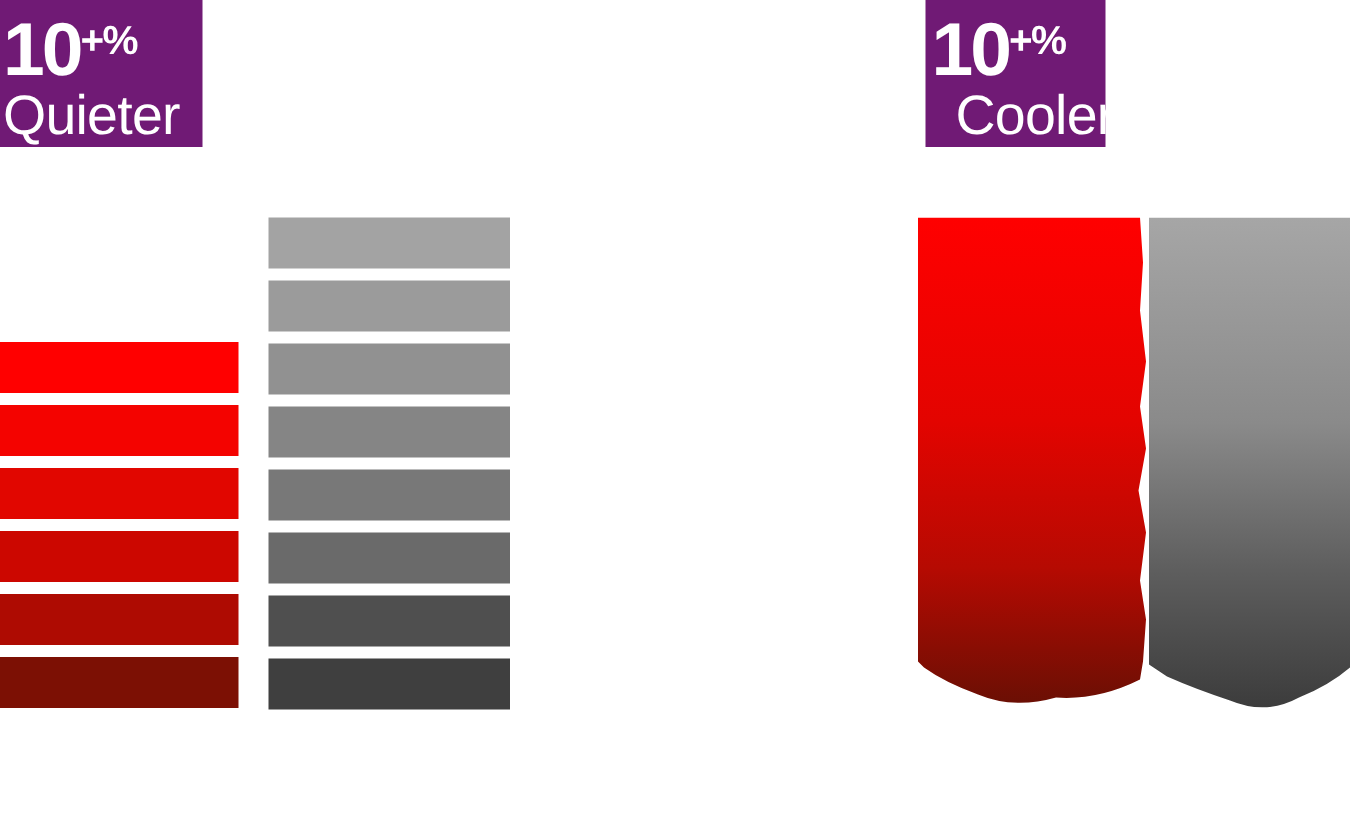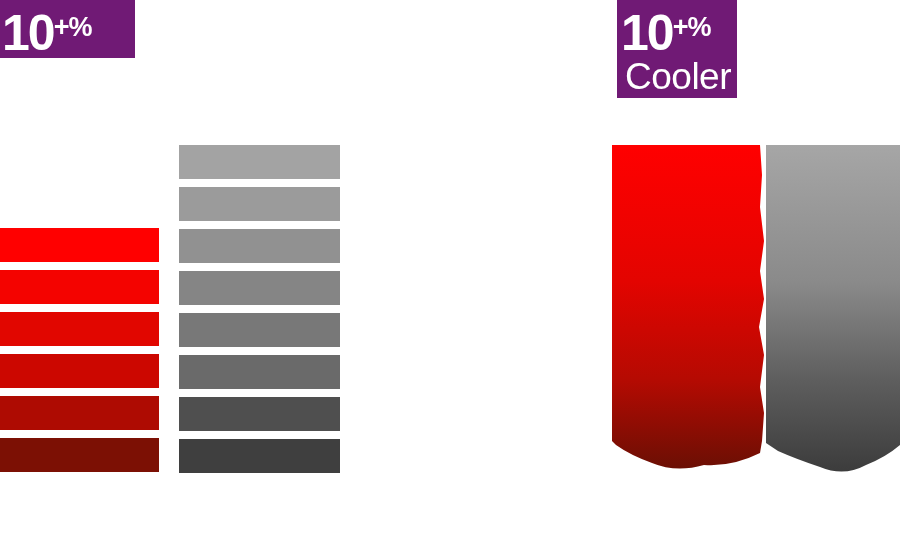--- a/index.html
+++ b/index.html
@@ -47,21 +47,21 @@
     letter-spacing: -0.5px;
     padding: 0 0 2px 2px;
   }
 
   #badge-quieter { left: 0px;   top: 0px; width: 135px; }
   #badge-cooler  { left: 617px; top: 0px; width: 120px; }
   
   #badge-quieter .line2 { margin-right: -14px; }
   #badge-cooler  .line2 { margin-right: -14px; }
   #badge-cooler  .line1 { padding-left: 4px; }
-  #badge-cooler  .line2 { padding-left: 8px; }
+  #badge-cooler  .line2 { padding-left: 20px; }
 
   
   #bars-red  { position: absolute; left: 0px;   top: 228px; width: 159px; }
   #bars-gray { position: absolute; left: 179px; top: 145px; width: 161px; }
   .bar {
     width: 100%;
     height: 34px;
     margin-bottom: 8px;
   }
   .bar:last-child { margin-bottom: 0; }
@@ -83,20 +83,21 @@
   #column-gray { left: 150px; width: 138px; }
   .col-svg { display: block; width: 100%; height: 100%; }
 </style>
 </head>
 <body>
 
 <div id="stage">
 
   <div class="badge" id="badge-quieter">
     <span class="line1"><span>10</span><span class="sup">+%</span></span>
+    <span class="line2">Quieter</span>
   </div>
 
   <div class="badge" id="badge-cooler">
     <span class="line1"><span>10</span><span class="sup">+%</span></span>
     <span class="line2">Cooler</span>
   </div>
 
   <div id="bars-red">
       <div class="bar" style="background: rgb(255, 0, 0);"></div>
       <div class="bar" style="background: rgb(244, 3, 0);"></div>

